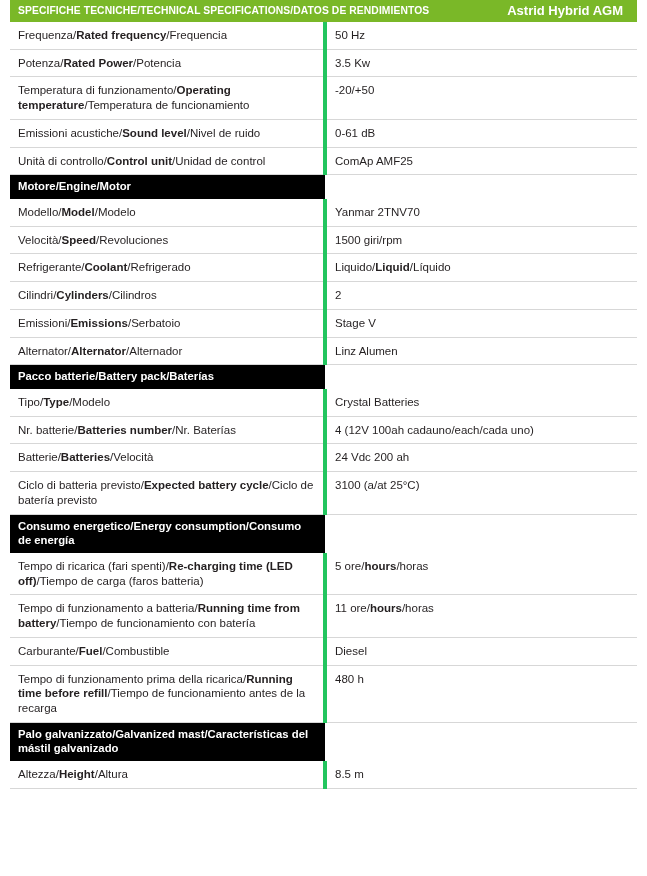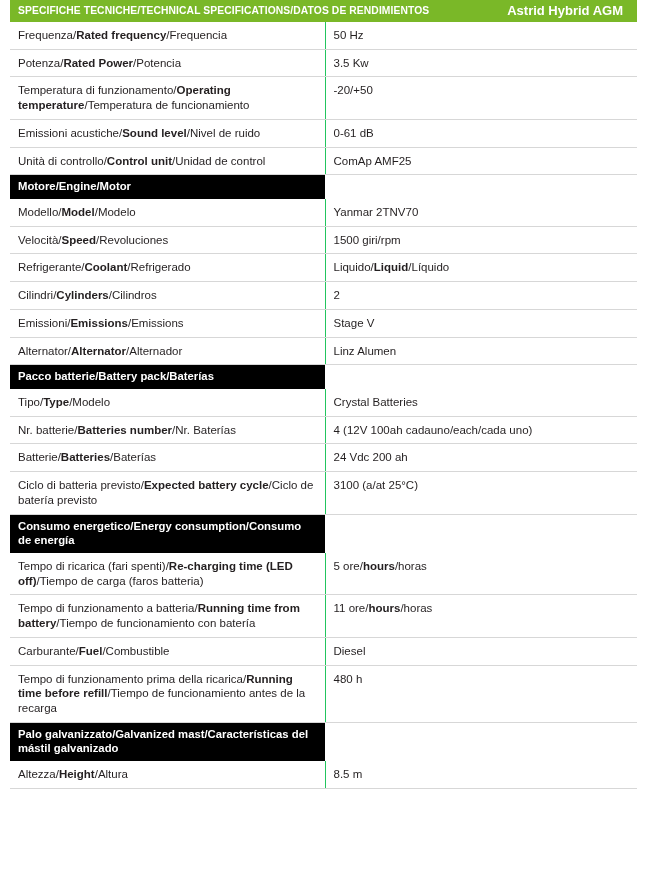--- a/index.html
+++ b/index.html
@@ -77,21 +77,21 @@
   }
   .section-spacer {
     background: #ffffff;
   }
 
   
   tr.data-row td {
     border-bottom: 1px solid #d7d7d7;
   }
   tr.data-row td.label {
-    border-right: 1px solid #22c55e;
+    border-right: 4px solid #22c55e;
     margin-left: 44px;
   }
   b { font-weight: bold; }
 </style>
 </head>
 <body>
 
 <div class="sheet">
   <table class="spec">
     <colgroup>
@@ -145,21 +145,21 @@
         </tr>
         <tr class="data-row">
           <td class="label"><span>Refrigerante/</span><b>Coolant</b><span>/Refrigerado</span></td>
           <td class="value"><span>Liquido/</span><b>Liquid</b><span>/Líquido</span></td>
         </tr>
         <tr class="data-row">
           <td class="label"><span>Cilindri/</span><b>Cylinders</b><span>/Cilindros</span></td>
           <td class="value"><span>2</span></td>
         </tr>
         <tr class="data-row">
-          <td class="label"><span>Emissioni/</span><b>Emissions</b><span>/Emissions</span></td>
+          <td class="label"><span>Emissioni/</span><b>Emissions</b><span>/Serbatoio</span></td>
           <td class="value"><span>Stage V</span></td>
         </tr>
         <tr class="data-row">
           <td class="label"><span>Alternator/</span><b>Alternator</b><span>/Alternador</span></td>
           <td class="value"><span>Linz Alumen</span></td>
         </tr>
         <tr class="section-row">
           <td>
             <div class="section-bar">Pacco batterie/Battery pack/Baterías</div>
           </td>
@@ -169,21 +169,21 @@
         </tr>
         <tr class="data-row">
           <td class="label"><span>Tipo/</span><b>Type</b><span>/Modelo</span></td>
           <td class="value"><span>Crystal Batteries</span></td>
         </tr>
         <tr class="data-row">
           <td class="label"><span>Nr. batterie/</span><b>Batteries number</b><span>/Nr. Baterías</span></td>
           <td class="value"><span>4 (12V 100ah cadauno/each/cada uno)</span></td>
         </tr>
         <tr class="data-row">
-          <td class="label"><span>Batterie/</span><b>Batteries</b><span>/Baterías</span></td>
+          <td class="label"><span>Batterie/</span><b>Batteries</b><span>/Velocità</span></td>
           <td class="value"><span>24 Vdc 200 ah</span></td>
         </tr>
         <tr class="data-row">
           <td class="label"><span>Ciclo di batteria previsto/</span><b>Expected battery cycle</b><span>/Ciclo de batería previsto</span></td>
           <td class="value"><span>3100 (a/at 25°C)</span></td>
         </tr>
         <tr class="section-row">
           <td>
             <div class="section-bar">Consumo energetico/Energy consumption/Consumo de energía</div>
           </td>

